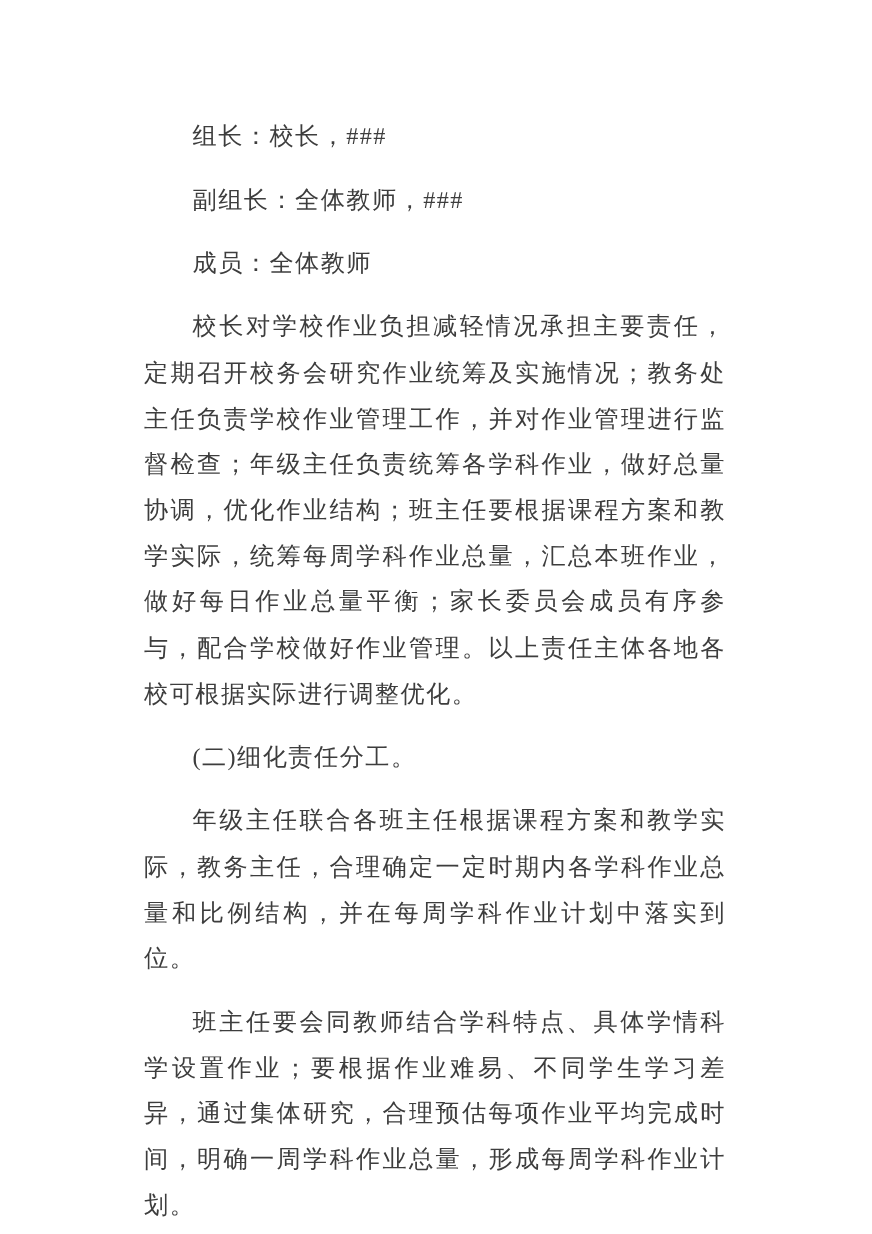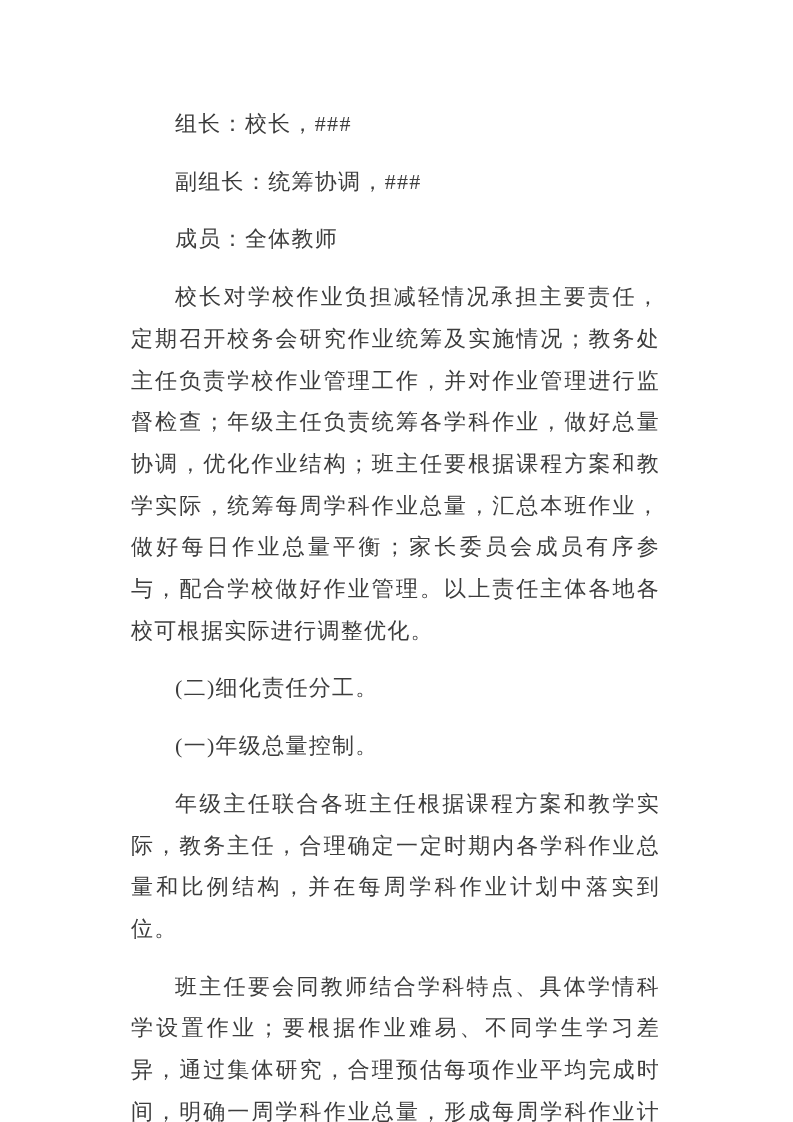--- a/index.html
+++ b/index.html
@@ -31,20 +31,19 @@
     text-justify: inter-ideograph;
     text-indent: 2em;
     word-break: break-all;
   }
 </style>
 </head>
 <body>
 
 <div class="doc-page">
     <p>组长：校长，###</p>
-    <p>副组长：统筹协调，###</p>
+    <p>副组长：全体教师，###</p>
     <p>成员：全体教师</p>
     <p>校长对学校作业负担减轻情况承担主要责任，定期召开校务会研究作业统筹及实施情况；教务处主任负责学校作业管理工作，并对作业管理进行监督检查；年级主任负责统筹各学科作业，做好总量协调，优化作业结构；班主任要根据课程方案和教学实际，统筹每周学科作业总量，汇总本班作业，做好每日作业总量平衡；家长委员会成员有序参与，配合学校做好作业管理。以上责任主体各地各校可根据实际进行调整优化。</p>
     <p>(二)细化责任分工。</p>
-    <p>(一)年级总量控制。</p>
     <p>年级主任联合各班主任根据课程方案和教学实际，教务主任，合理确定一定时期内各学科作业总量和比例结构，并在每周学科作业计划中落实到位。</p>
     <p>班主任要会同教师结合学科特点、具体学情科学设置作业；要根据作业难易、不同学生学习差异，通过集体研究，合理预估每项作业平均完成时间，明确一周学科作业总量，形成每周学科作业计划。</p>
   </div>
 
 </body></html>

